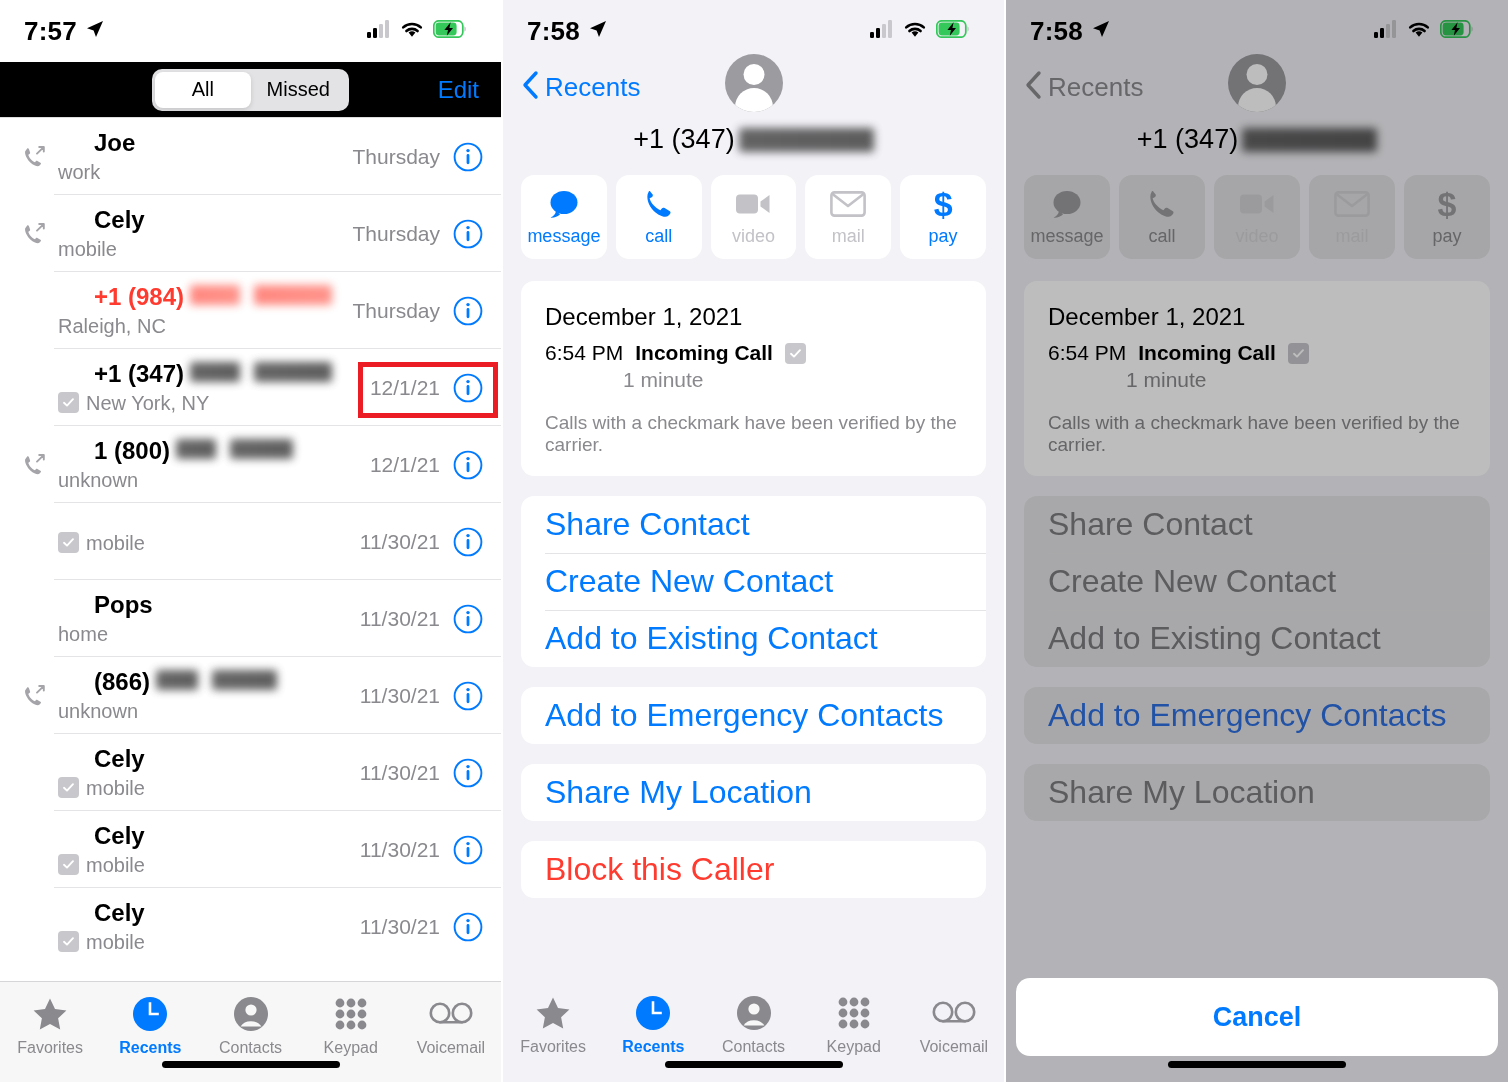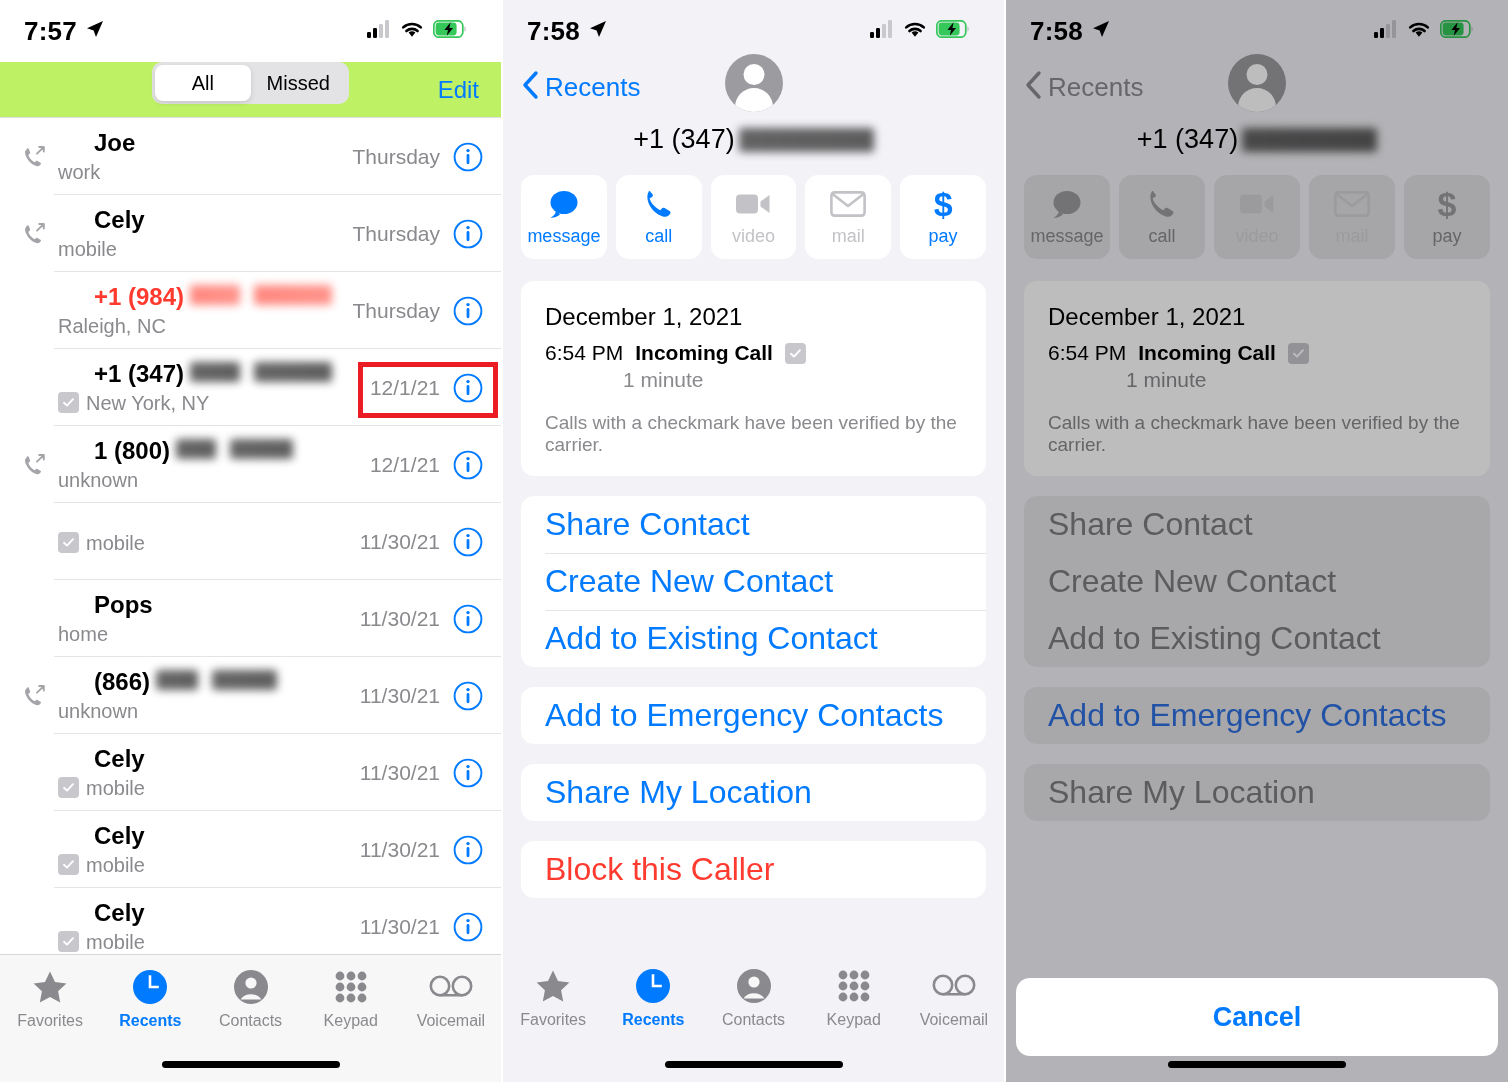--- a/index.html
+++ b/index.html
@@ -21,22 +21,22 @@
     justify-content: space-between; padding: 0 34px 0 24px;
     position: relative; z-index: 5;
   }
   .sb-left { display: flex; align-items: center; gap: 8px; }
   .sb-time { font-size: 26px; font-weight: 700; color: #000; letter-spacing: .2px; }
   .sb-loc { display: inline-block; }
   .sb-right { display: flex; align-items: center; gap: 9px; }
 
   
   .p1-header {
-    height: 56px; background: #bef264;
-    display: flex; align-items: flex-start; justify-content: center;
+    height: 56px; background: #000000;
+    display: flex; align-items: center; justify-content: center;
     position: relative; border-bottom: 1px solid #dededf;
   }
   .segmented {
     width: 197px; height: 42px; border-radius: 10px;
     background: #e3e3e5; display: flex; padding: 3px; position: relative;
   }
   .seg {
     flex: 1; display: flex; align-items: center; justify-content: center;
     font-size: 20px; color: #000; border-radius: 8px; cursor: pointer;
   }
@@ -73,21 +73,21 @@
   .blur-num {
     display: inline-block; height: 20px; border-radius: 3px;
     background: linear-gradient(90deg,#444 0%,#3c3c3c 100%);
     filter: blur(4.5px); opacity: .82; vertical-align: middle;
     margin-left: 4px;
   }
   .blur-num.red { background: linear-gradient(90deg,#ff4a3d 0%,#ff5a4d 100%); opacity:.65; }
 
   
   .tabbar {
-    position: absolute; left: 0; right: 0; bottom: 0; height: 128px;
+    position: absolute; left: 0; right: 0; bottom: 0; height: 101px;
     background: #f7f7f7; border-top: 1px solid #d6d6d8;
     display: flex; align-items: flex-start; padding-top: 13px;
   }
   .tabbar.plain { background: #f2f2f7; border-top: none; }
   .tab { flex: 1; display: flex; flex-direction: column; align-items: center; gap: 6px; cursor: pointer; }
   .tab-label { font-size: 16px; color: #8a8a8e; }
   .tab.active .tab-label { color: #007aff; font-weight: 600; }
   .tab-ico { height: 38px; display: flex; align-items: center; justify-content: center; }
   .homebar {
     position: absolute; bottom: 14px; left: 50%; transform: translateX(-50%);

